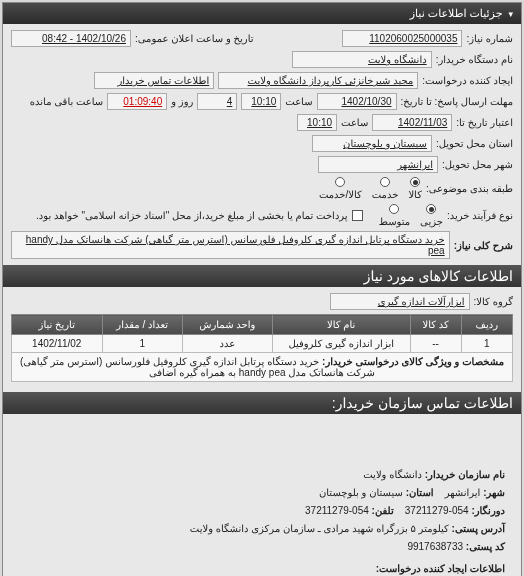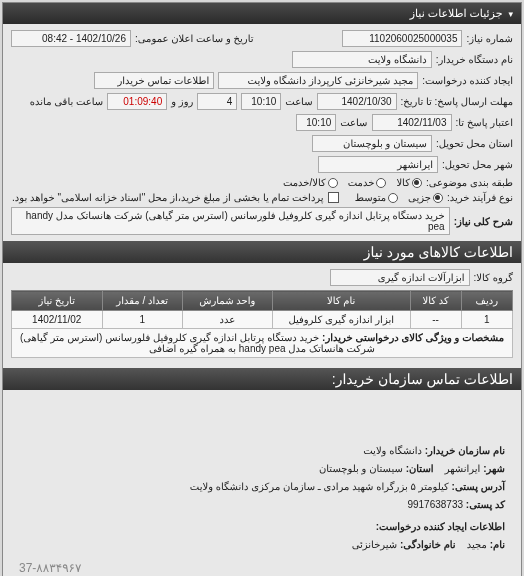--- a/index.html
+++ b/index.html
@@ -47,31 +47,33 @@
     background: #fff;
     border: 1px solid #aaa;
     padding: 2px 4px;
     font-size: 10px;
     min-height: 16px;
     display: inline-block;
     direction: rtl;
   }
   .field.ro {
     background: #f4f4f4;
+    text-decoration: underline;
   }
   .radio-group {
     display: flex;
     gap: 10px;
     align-items: center;
   }
   .radio-item {
     display: flex;
     align-items: center;
     gap: 2px;
     font-size: 10px;
+    flex-direction: column;
   }
   .radio-dot {
     width: 10px;
     height: 10px;
     border: 1px solid #555;
     border-radius: 50%;
     display: inline-flex;
     align-items: center;
     justify-content: center;
     background: #fff;
@@ -173,21 +175,21 @@
       <span class="field ro w80">1402/10/30</span>
       <span class="label">ساعت</span>
       <span class="field ro w40">10:10</span>
       <span class="field ro w40">4</span>
       <span class="label">روز و</span>
       <span class="field ro w60" style="color:#c00">01:09:40</span>
       <span class="label">ساعت باقی مانده</span>
     </div>
 
     <div class="row">
-      <span class="label">اعتبار پاسخ تا:</span>
+      <span class="label">اعتبار تاریخ تا:</span>
       <span class="field ro w80">1402/11/03</span>
       <span class="label">ساعت</span>
       <span class="field ro w40">10:10</span>
     </div>
 
     <div class="row">
       <span class="label">استان محل تحویل:</span>
       <span class="field ro w120">سیستان و بلوچستان</span>
     </div>
     <div class="row">
@@ -279,20 +281,27 @@
         <span>دانشگاه ولایت</span>
       </div>
       <div>
         <b>شهر:</b>
         <span>ایرانشهر</span>
         &nbsp;&nbsp;
         <b>استان:</b>
         <span>سیستان و بلوچستان</span>
       </div>
       <div>
+        <b>دورنگار:</b>
+        <span>054-37211279</span>
+        &nbsp;&nbsp;
+        <b>تلفن:</b>
+        <span>054-37211279</span>
+      </div>
+      <div>
         <b>آدرس پستی:</b>
         <span>کیلومتر ۵ بزرگراه شهید مرادی ـ سازمان مرکزی دانشگاه ولایت</span>
       </div>
       <div>
         <b>کد پستی:</b>
         <span>9917638733</span>
       </div>
       <div style="font-weight:bold;margin-top:4px">اطلاعات ایجاد کننده درخواست:</div>
       <div>
         <b>نام:</b>

